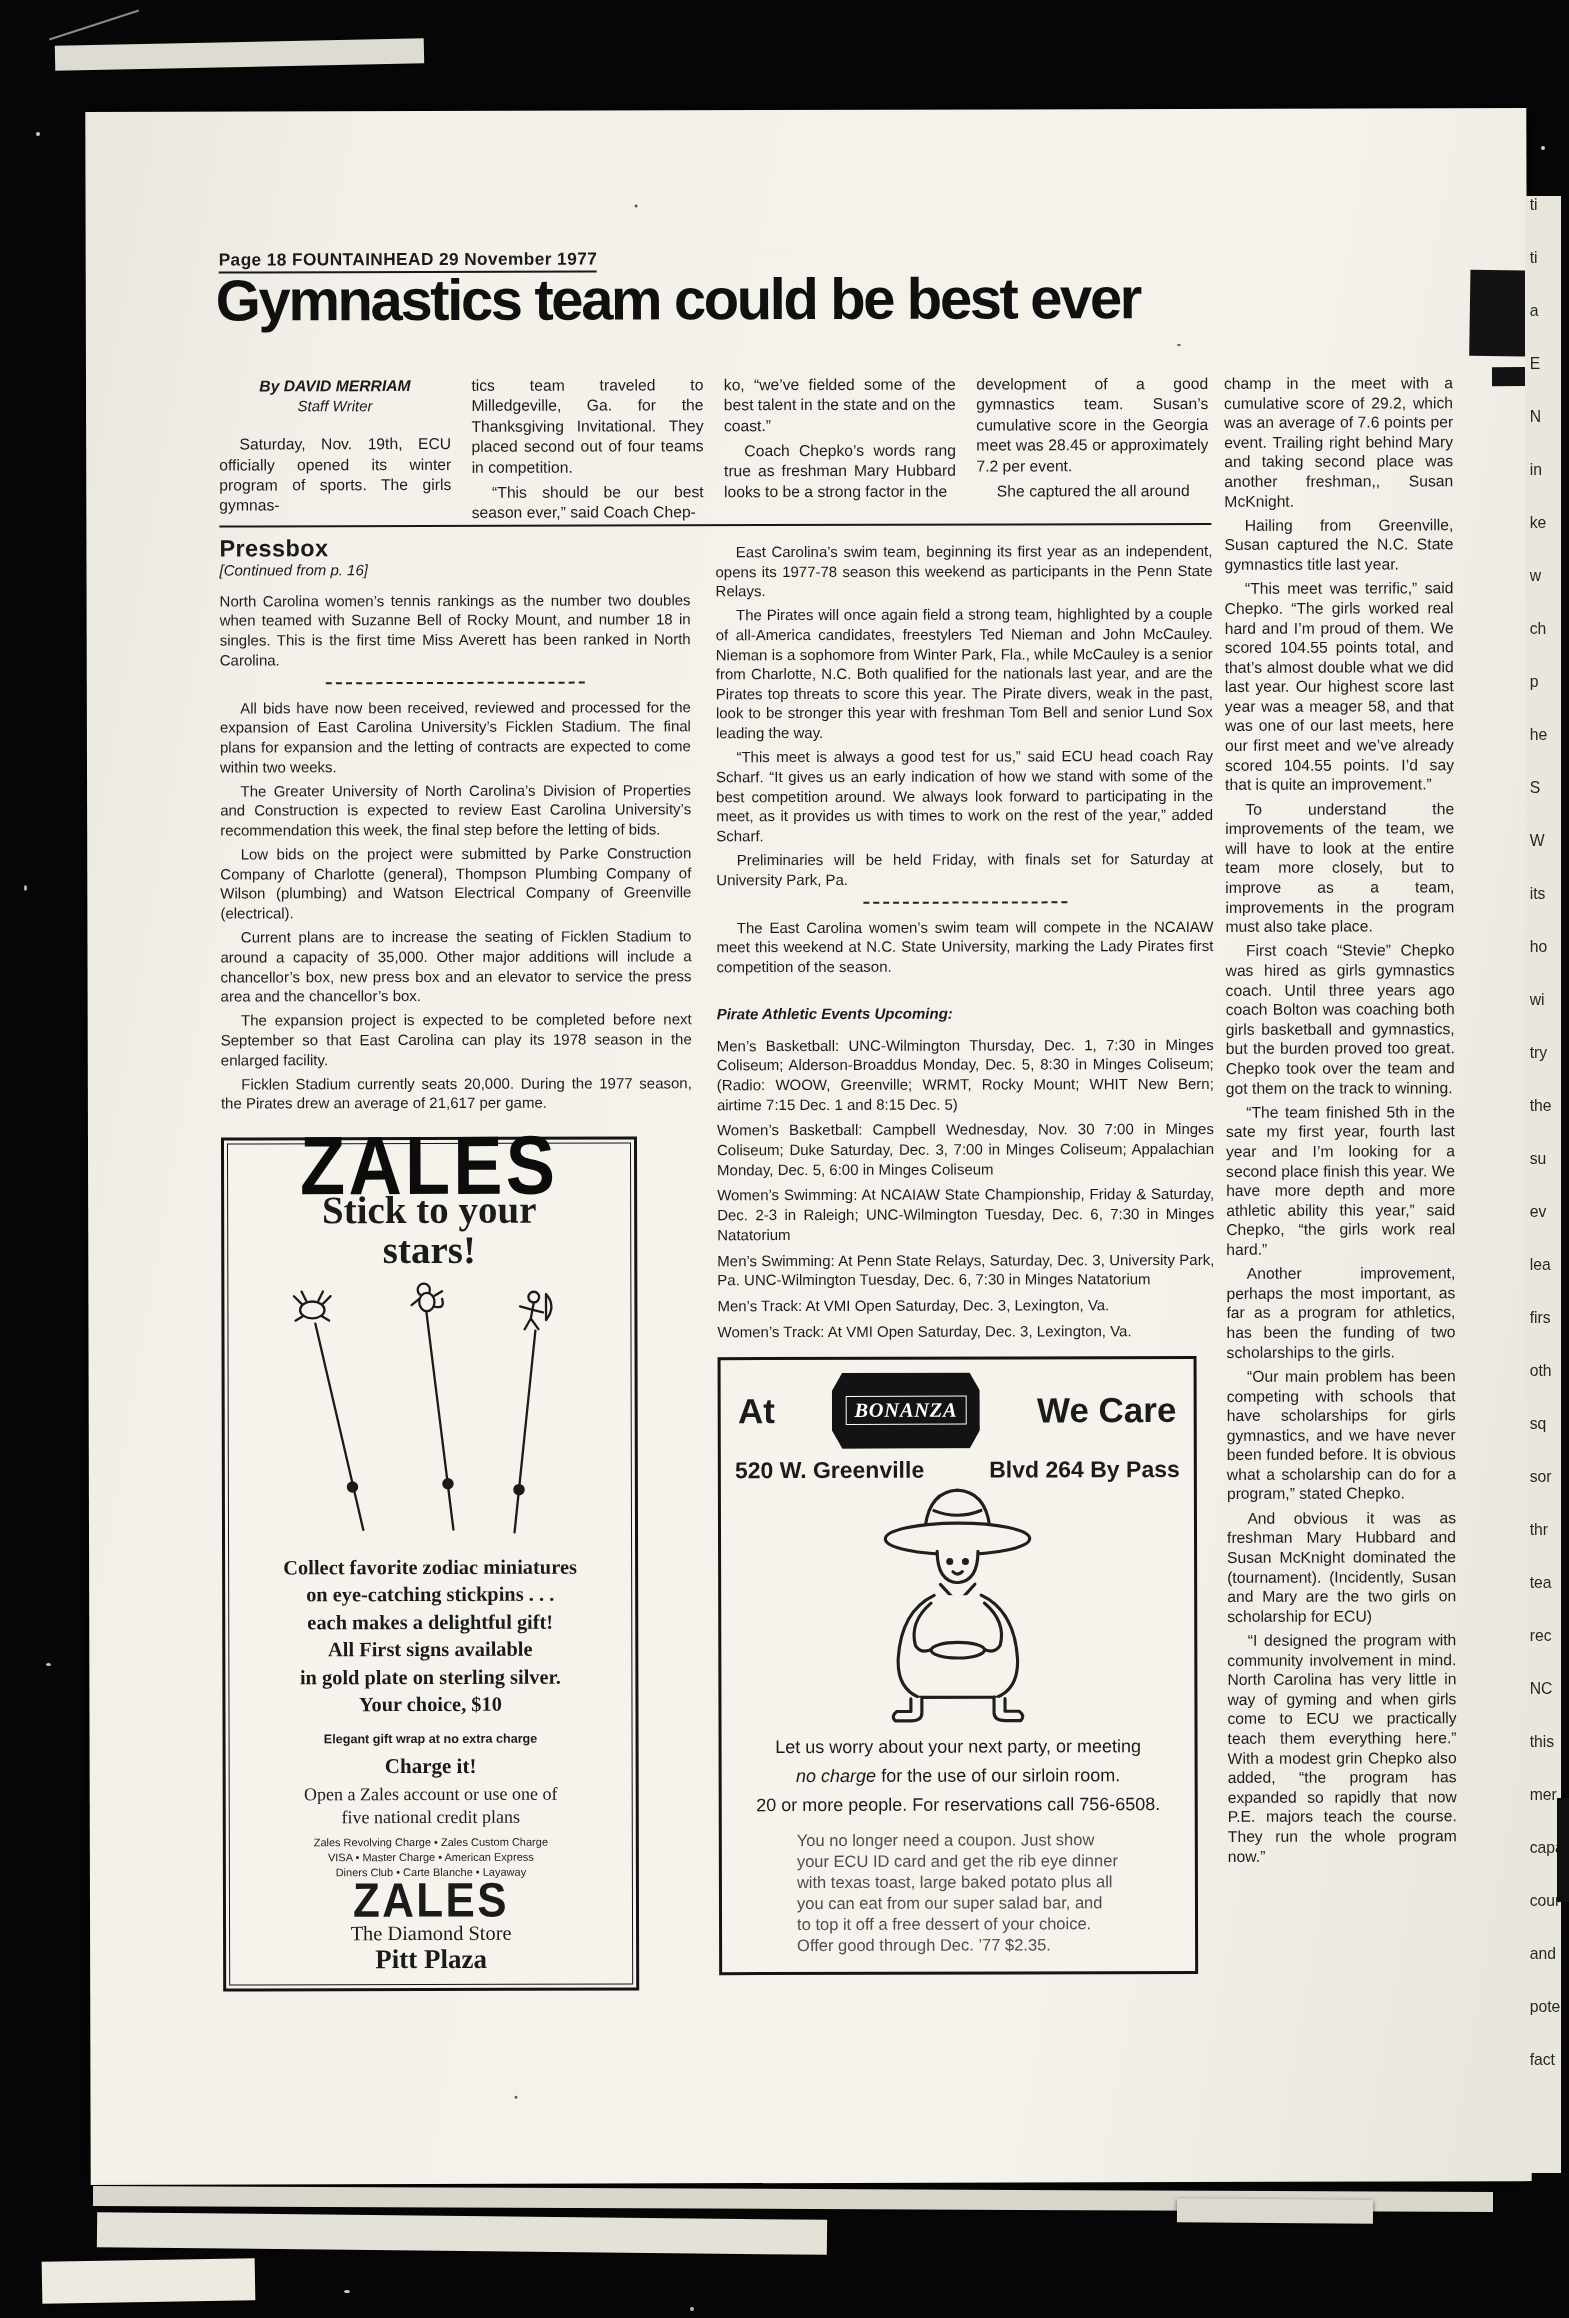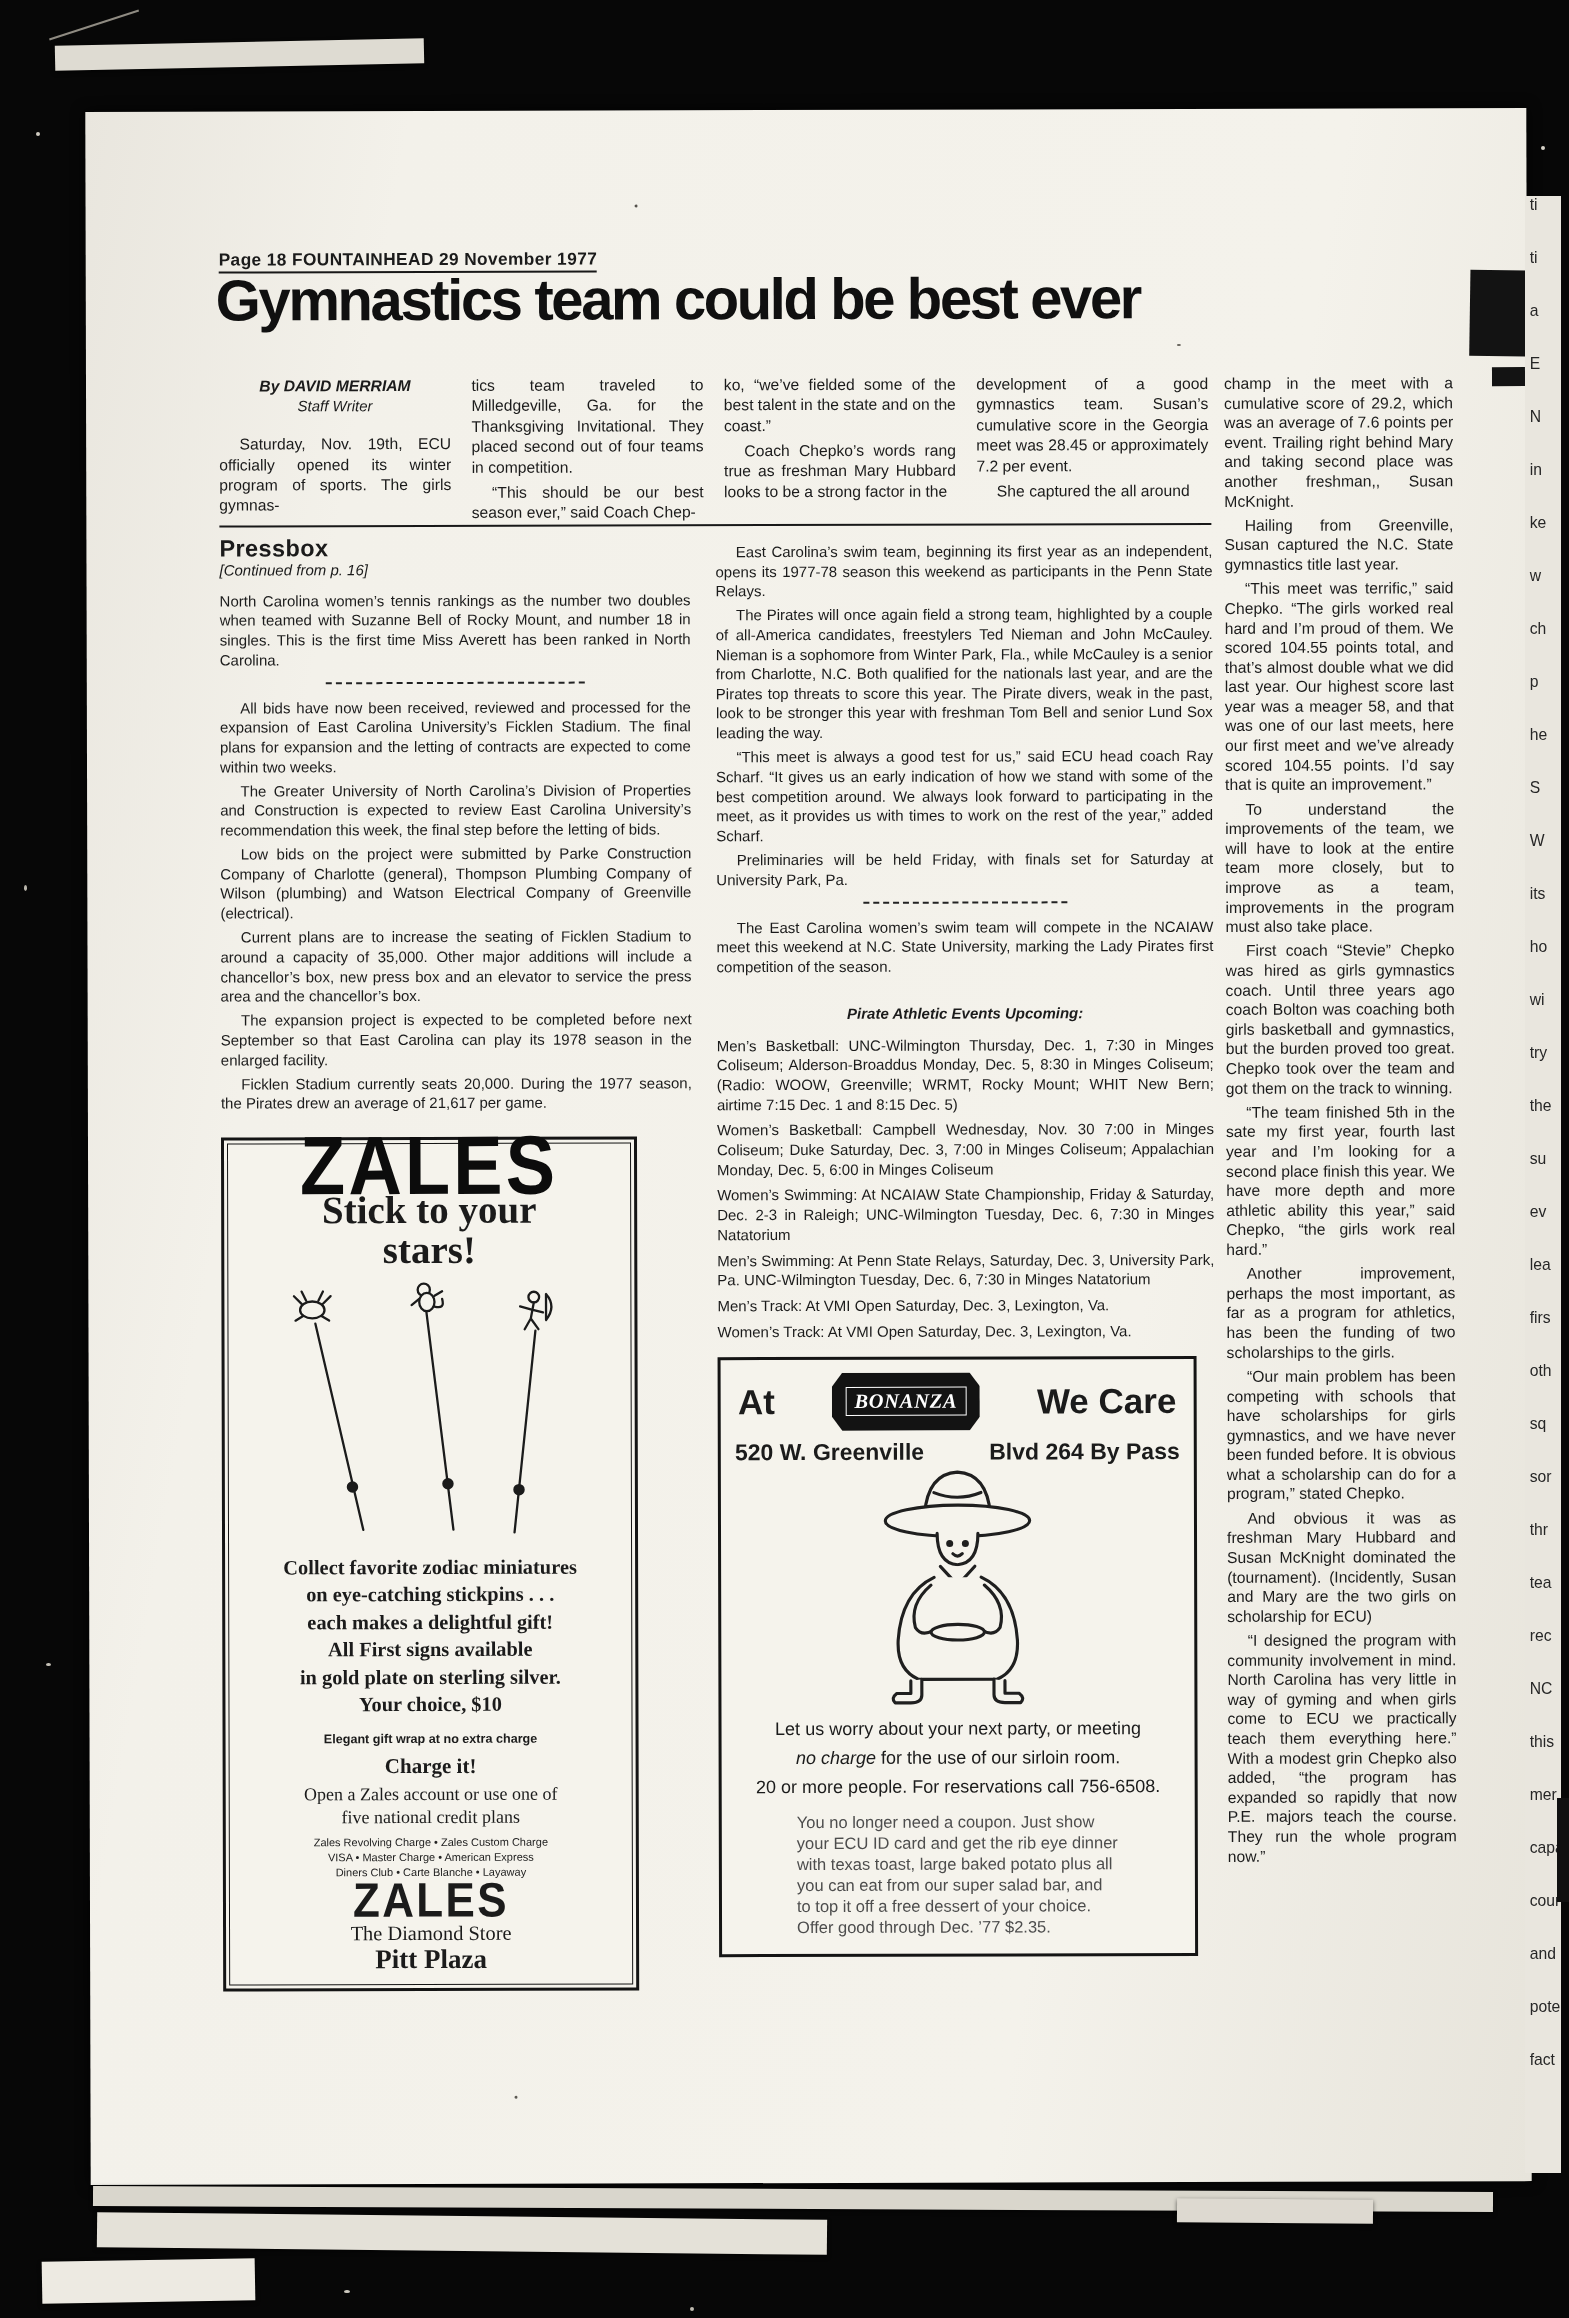--- a/index.html
+++ b/index.html
@@ -56,21 +56,21 @@
   .right-col    { position:absolute; left:1138px; top:265px; width:229px; height:1805px;
                   font-size:15.7px; line-height:19.6px; overflow:hidden; }
 
   .pressbox-title { font-size:23.5px; font-weight:800; letter-spacing:0.4px; }
   .pressbox-cont { font-style:italic; font-size:15px; margin:1.6px 0 11px; }
 
   .dash-divider { border-top:2.4px dashed #222; width:259px; margin:12.6px auto 14px; }
   .mid-region .dash-divider { width:204px; }
 
   .womens-para { text-align:justify; text-indent:20.4px; margin-top:1.6px; }
-  .upcoming-title { font-style:italic; font-weight:bold; margin:27px 0 12.6px;text-align:center; }
+  .upcoming-title { font-style:italic; font-weight:bold; margin:27px 0 12.6px; }
   .events p { text-align:justify; margin-bottom:6.3px; }
 
   
   .ad { background:#f5f3ec; }
   .zales-ad { width:410px; margin-top:23.5px; border:3.9px solid #141414; }
   .zales-inner { border:1.6px solid #141414; margin:3.1px; padding:12.6px 9.4px 14px; text-align:center; }
   .zales-logo { font-size:74px; font-weight:900; letter-spacing:3.1px; color:#0c0c0c; transform:scaleY(1.12); }
   .zales-tagline { font-family:"Liberation Serif", serif; font-weight:bold; font-size:39px; line-height:1.04; width:228px; margin:14px auto 0; }
   .pins { display:block; width:345px; height:275px; margin:4.7px auto 3.1px; }
   .zales-body div { font-family:"Liberation Serif", serif; font-weight:bold; font-size:20.4px; line-height:27.5px; }
@@ -80,21 +80,21 @@
   .zales-credits div { font-size:11px; line-height:15px; color:#222; }
   .zales-credits { margin-top:6.3px; }
   .zales-logo2 { font-size:44px; font-weight:900; letter-spacing:2.4px; margin-top:9.4px; transform:scaleY(1.1); }
   .zales-store { font-family:"Liberation Serif", serif; font-size:20.4px; margin-top:15px; }
   .zales-place { font-family:"Liberation Serif", serif; font-weight:bold; font-size:27px; margin-top:6.3px; }
 
   
   .bonanza-ad { width:479px; margin-top:15.7px; border:3.9px solid #141414; padding:12.6px 11px 15.7px; box-sizing:border-box; }
   .bz-head { display:flex; align-items:center; justify-content:space-between; padding:0 6.3px; }
   .bz-at, .bz-wecare { font-size:35px; font-weight:800; }
-  .bz-logo { width:148px; height:58px; background:#131313; display:flex; align-items:center; justify-content:center;
+  .bz-logo { width:148px; height:76px; background:#131313; display:flex; align-items:center; justify-content:center;
              clip-path:polygon(7% 0,93% 0,100% 24%,100% 76%,93% 100%,7% 100%,0 76%,0 24%); }
   .bz-logo-text { color:#fff; border:1.6px solid #fff; padding:3.9px 7.8px; font-family:"Liberation Serif", serif;
                   font-weight:bold; font-style:italic; font-size:20.4px; letter-spacing:0.8px; }
   .bz-address { display:flex; justify-content:space-between; font-weight:800; font-size:23px; margin-top:12.6px; padding:0 3.1px; }
   .cowboy { display:block; width:251px; height:251px; margin:-3.1px auto 0; }
   .bz-line { text-align:center; font-size:18px; margin-top:9.4px; }
   .bz-line em { font-style:italic; }
   .bz-coupon { width:323px; margin:14px auto 0; font-size:16.5px; line-height:21px; color:#4d4d4d; }
 
   

